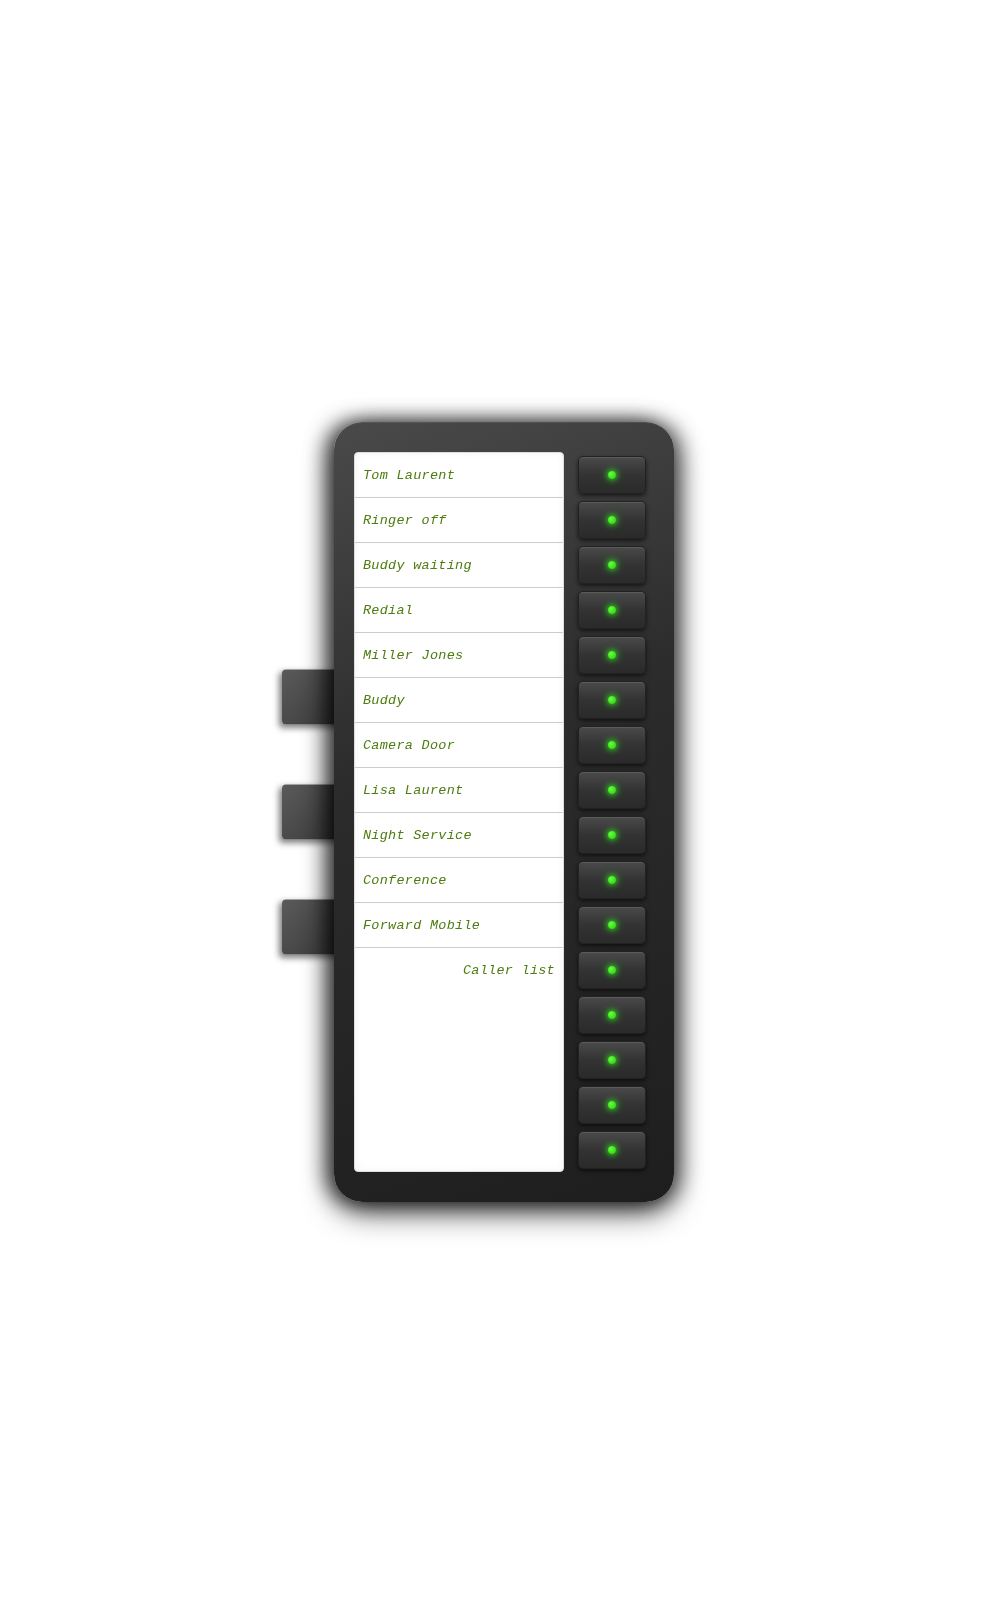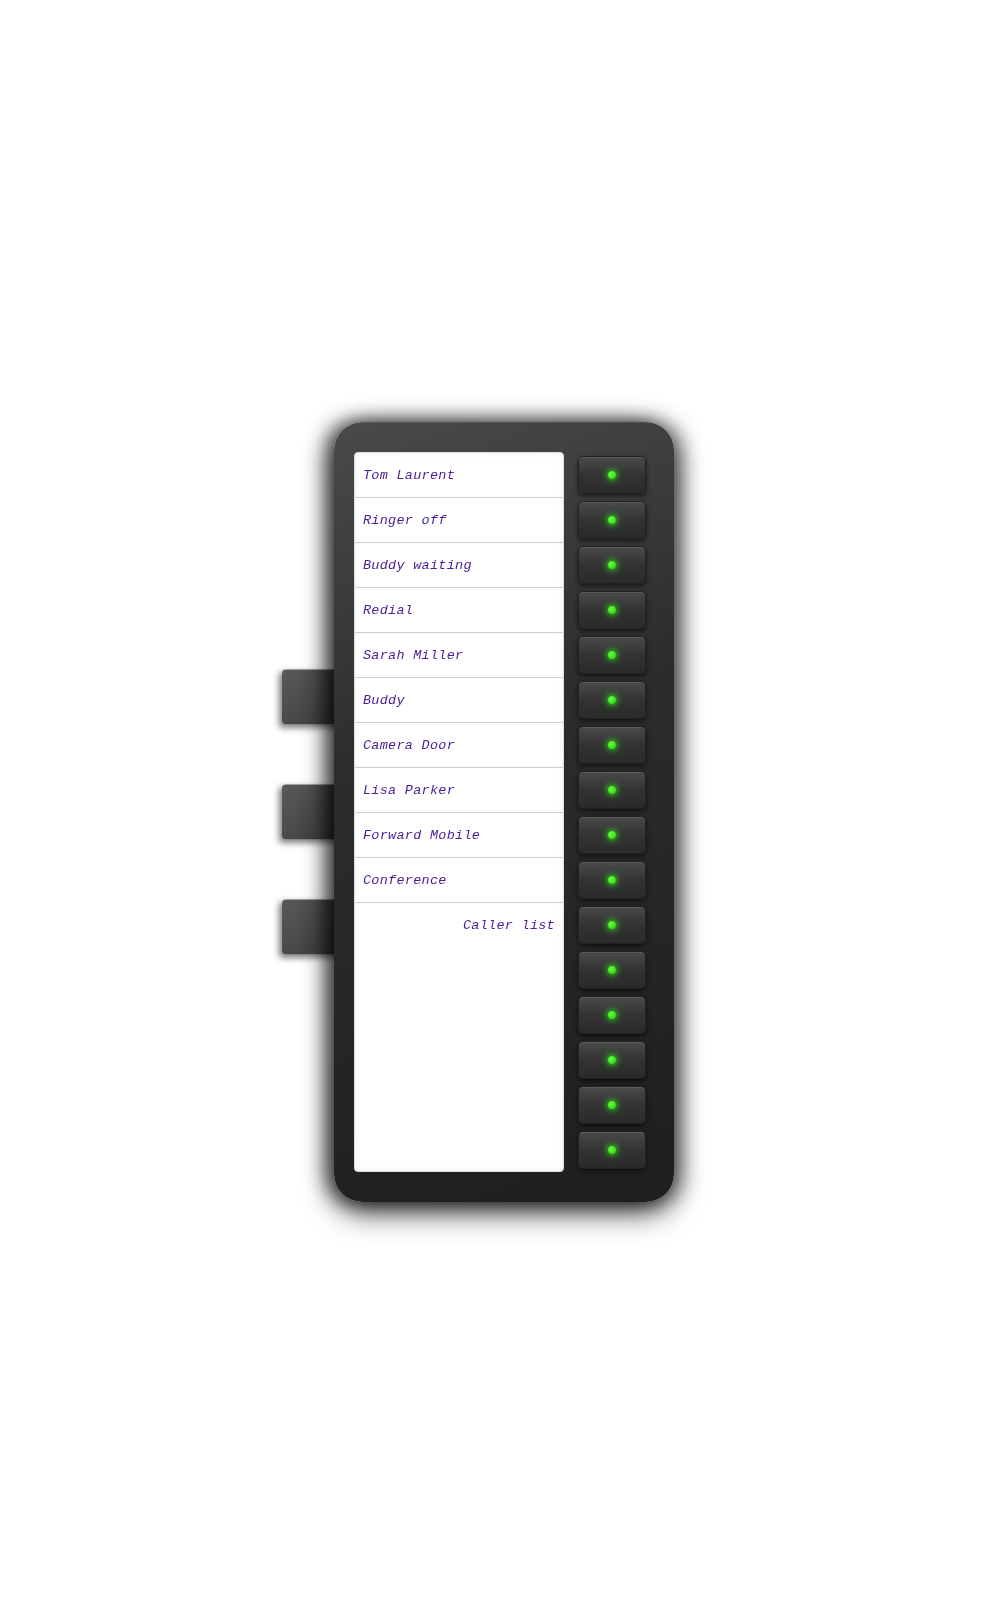--- a/index.html
+++ b/index.html
@@ -95,21 +95,21 @@
     }
 
     .label-row:last-child {
       border-bottom: none;
       justify-content: flex-end;
     }
 
     .label-text {
       font-family: 'Courier New', Courier, monospace;
       font-size: 13.5px;
-      color: #4c1d95;
+      color: #4d7c0f;
       font-style: italic;
       font-weight: 500;
       letter-spacing: 0.02em;
       white-space: nowrap;
     }
 
     
     .button-column {
       display: flex;
       flex-direction: column;
@@ -165,36 +165,39 @@
         <div class="label-row">
           <span class="label-text">Ringer off</span>
         </div>
         <div class="label-row">
           <span class="label-text">Buddy waiting</span>
         </div>
         <div class="label-row">
           <span class="label-text">Redial</span>
         </div>
         <div class="label-row">
-          <span class="label-text">Sarah Miller</span>
+          <span class="label-text">Miller Jones</span>
         </div>
         <div class="label-row">
           <span class="label-text">Buddy</span>
         </div>
         <div class="label-row">
           <span class="label-text">Camera Door</span>
         </div>
         <div class="label-row">
-          <span class="label-text">Lisa Parker</span>
+          <span class="label-text">Lisa Laurent</span>
+        </div>
+        <div class="label-row">
+          <span class="label-text">Night Service</span>
+        </div>
+        <div class="label-row">
+          <span class="label-text">Conference</span>
         </div>
         <div class="label-row">
           <span class="label-text">Forward Mobile</span>
-        </div>
-        <div class="label-row">
-          <span class="label-text">Conference</span>
         </div>
         <div class="label-row">
           <span class="label-text">Caller list</span>
         </div>
       </div>
 
     <div class="button-column">
 
     <div class="key-button" title="Tom Laurent">
           <div class="led-dot"></div>

